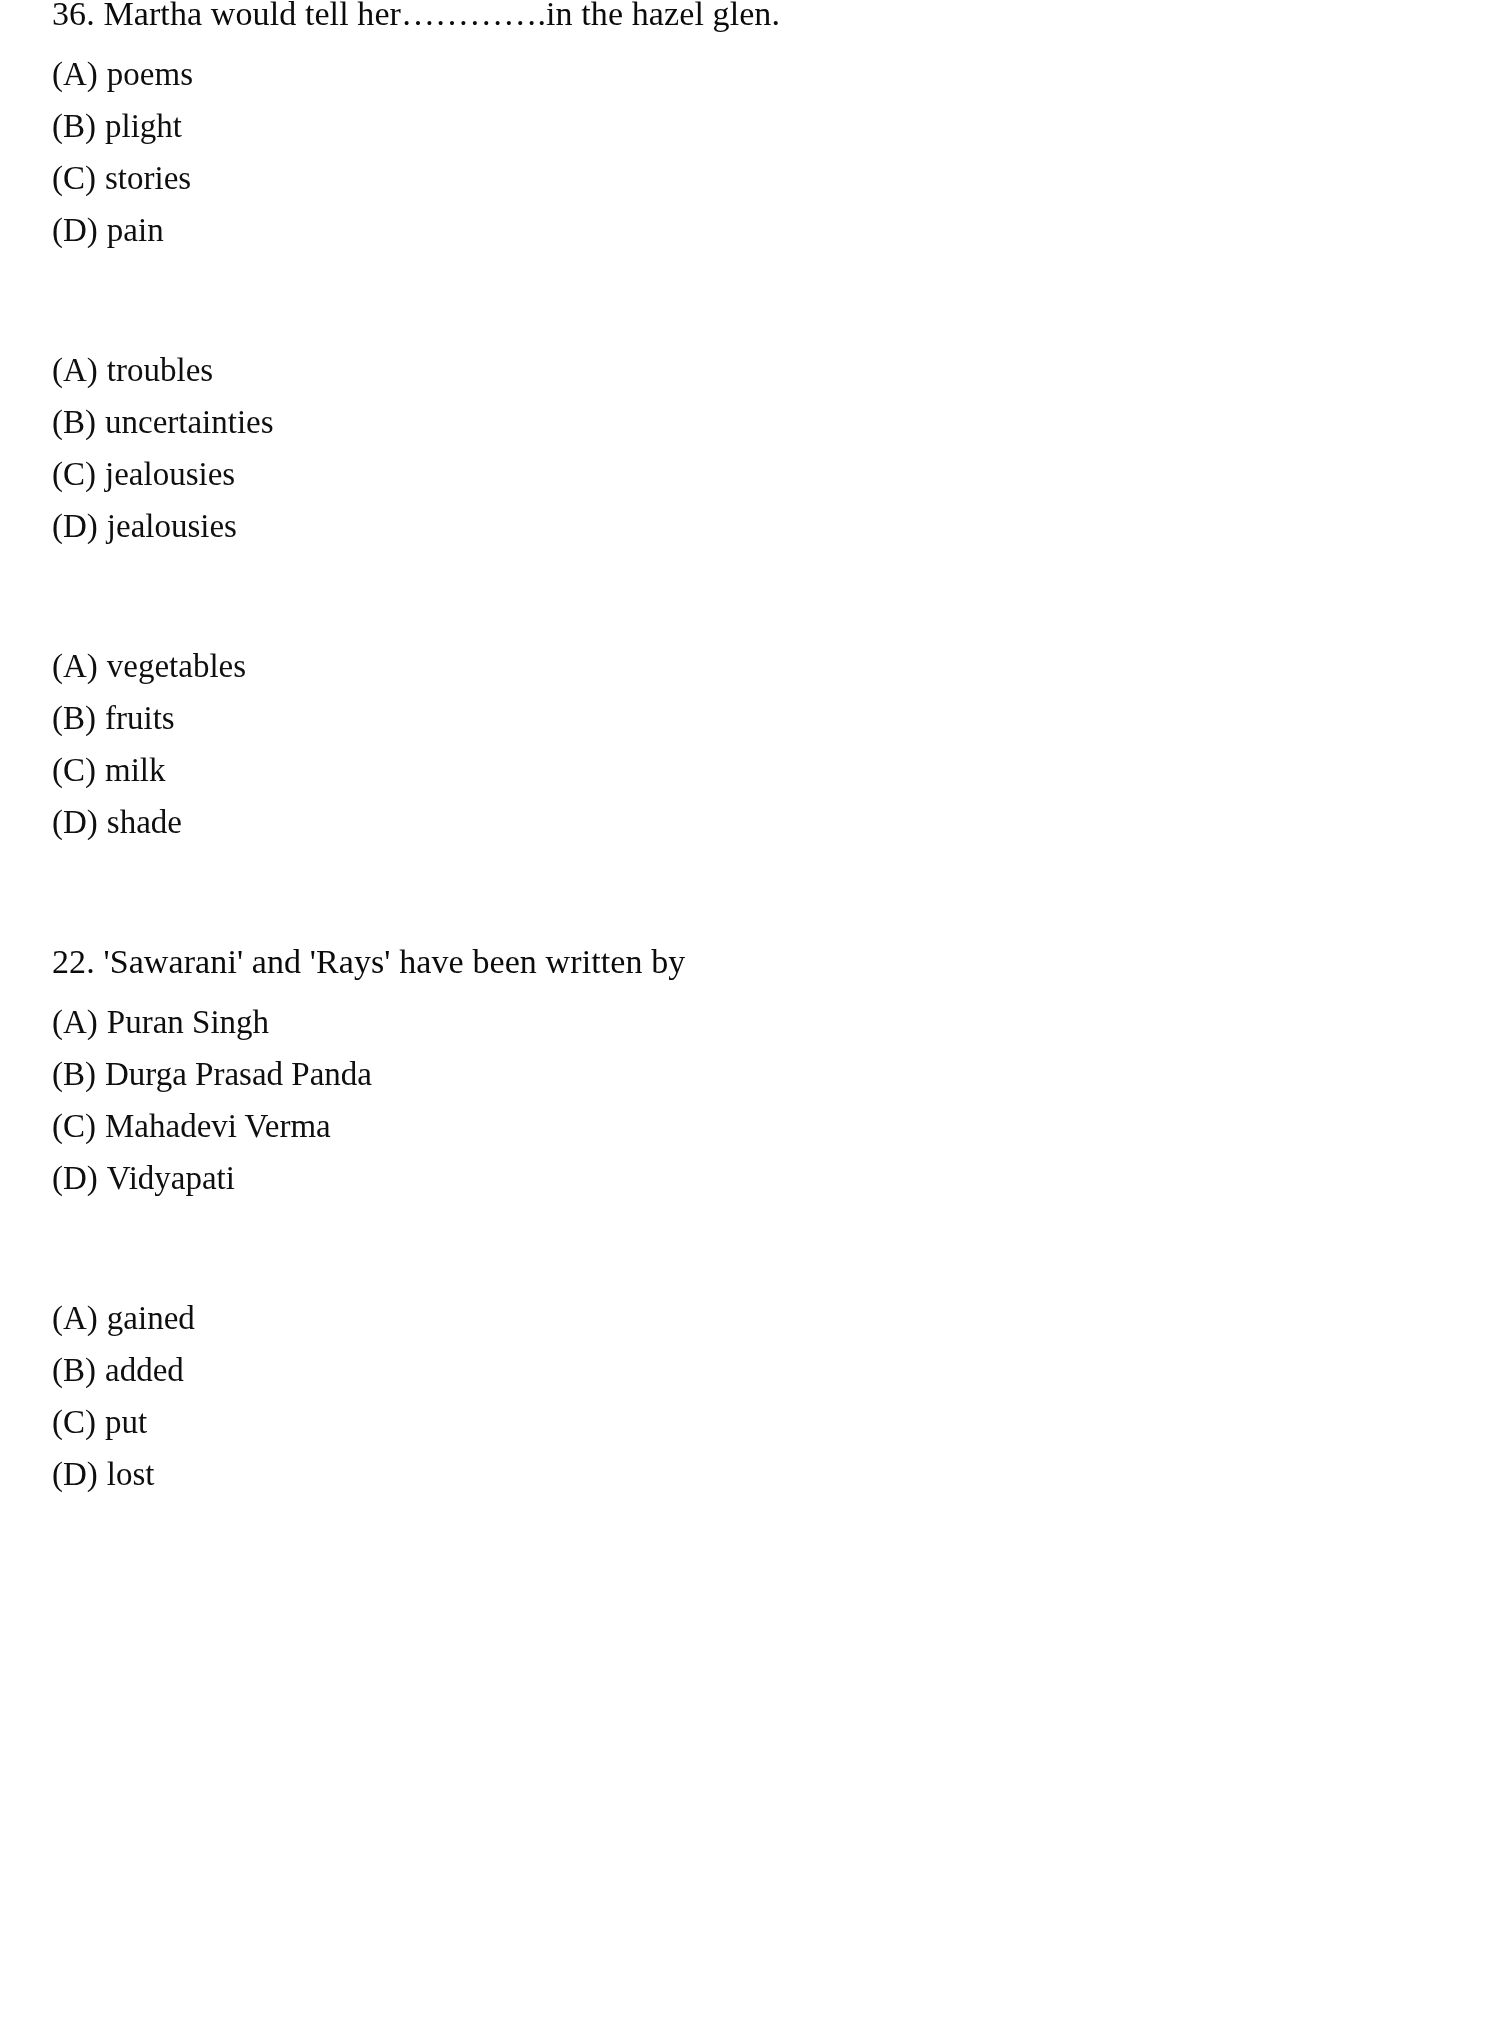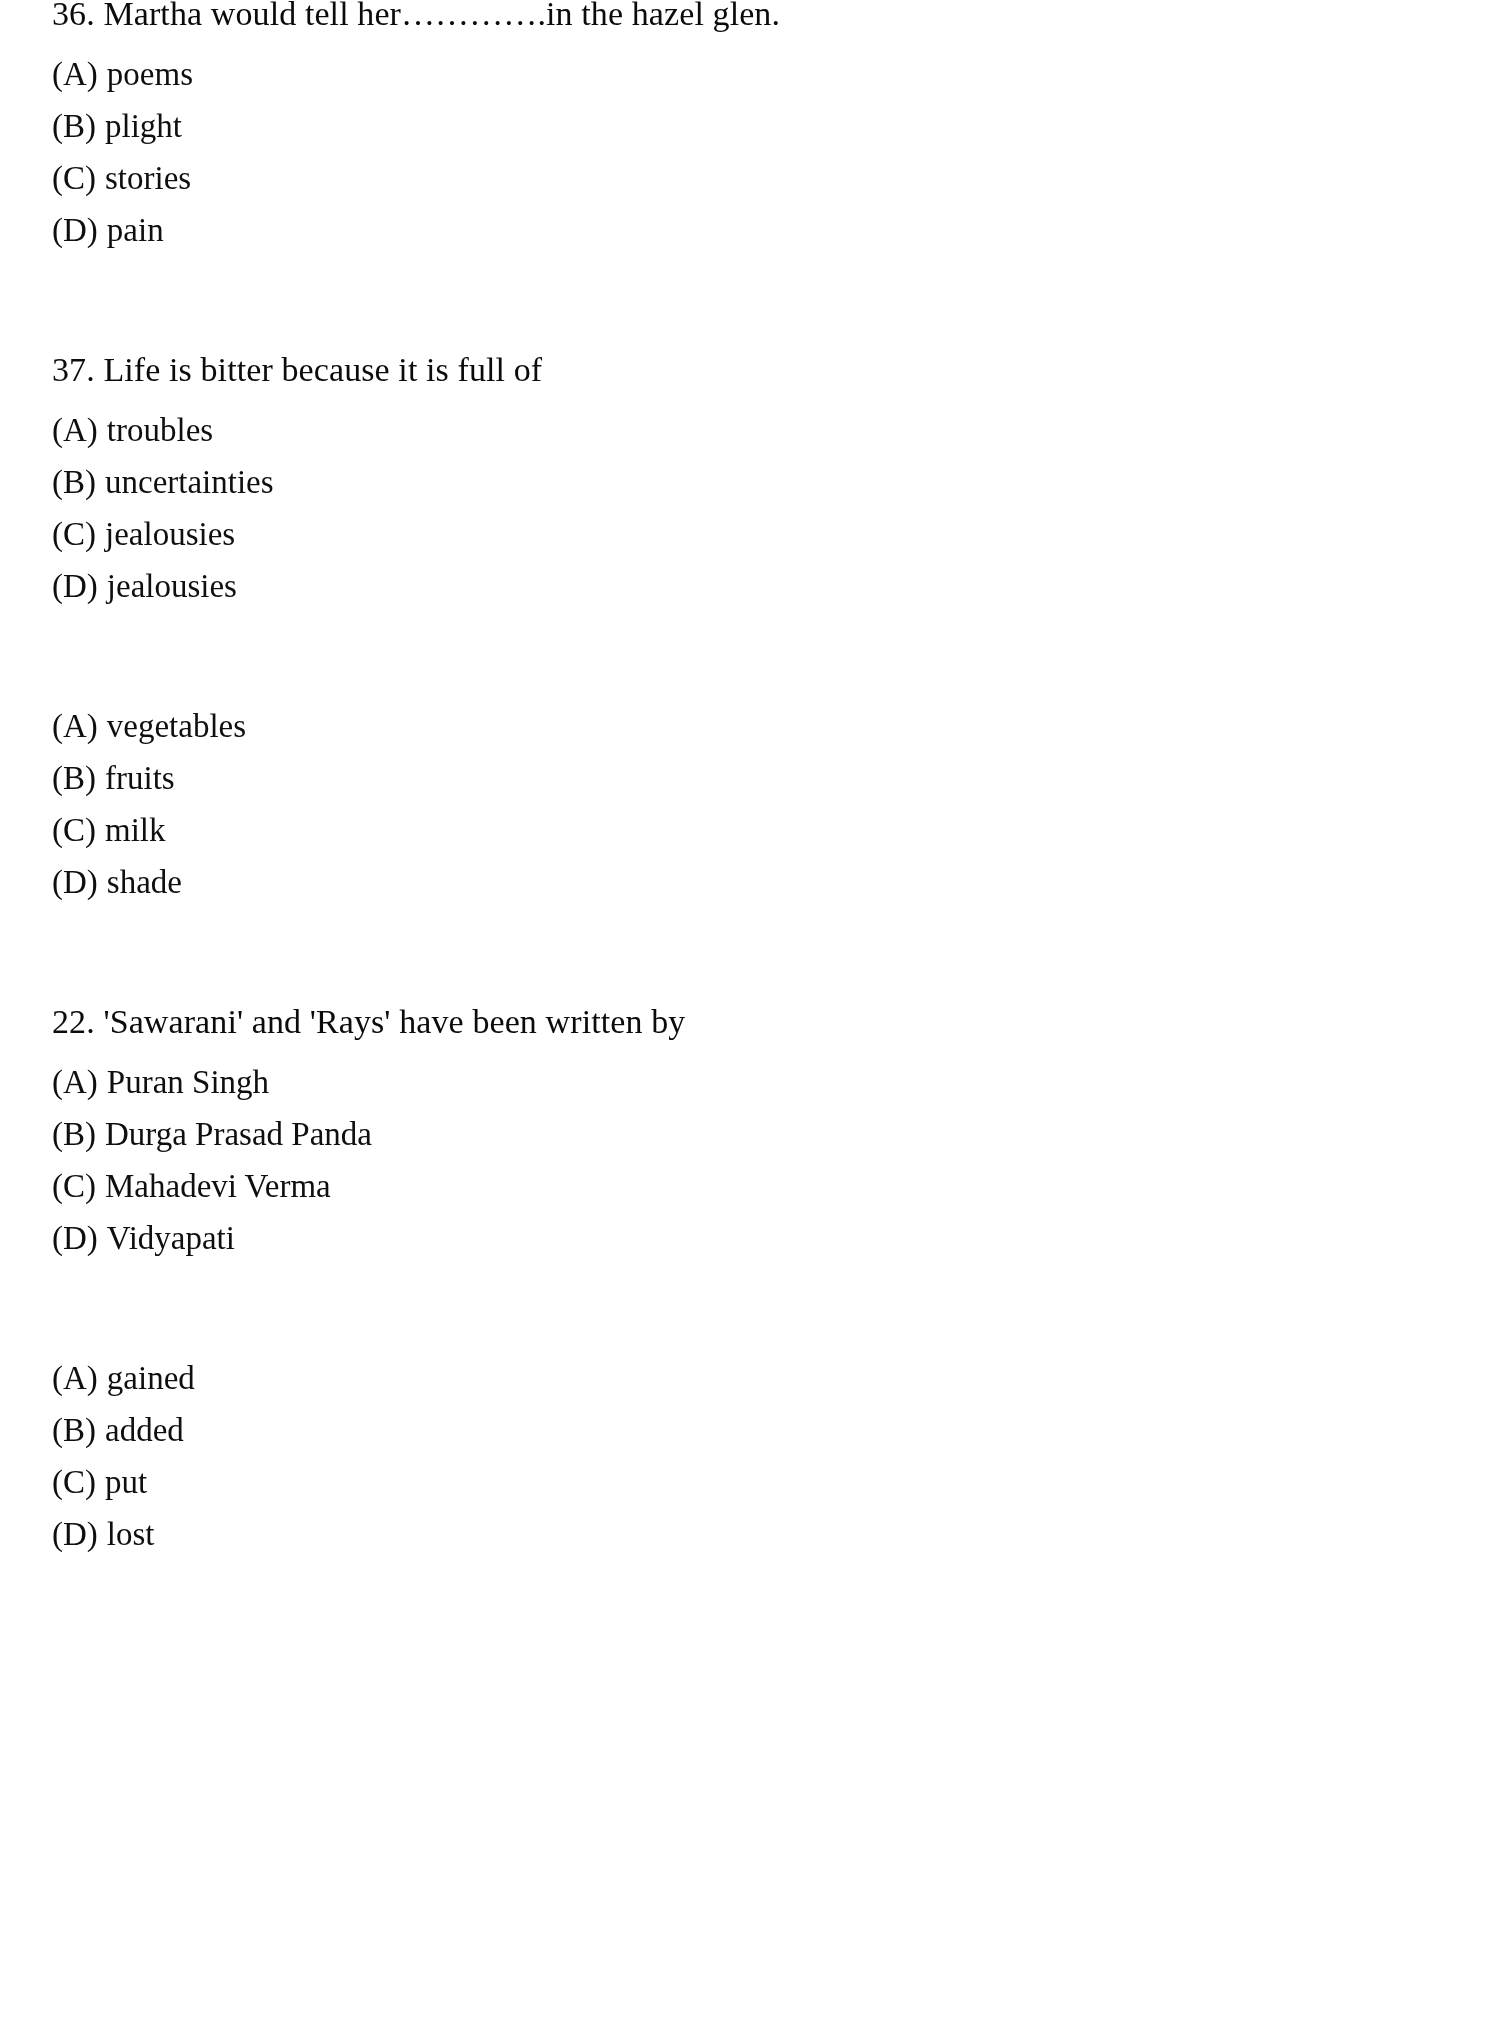--- a/index.html
+++ b/index.html
@@ -104,21 +104,20 @@
         <li class="option-row">
           <span class="option-label">(D)</span>
           <span class="option-text">pain</span>
         </li>
       </ul>
     </div>
 
     <div class="gap-md"></div>
 
     <div class="question-block">
-      <p class="question-stem">37. Life is bitter because it is full of</p>
       <ul class="options">
         <li class="option-row">
           <span class="option-label">(A)</span>
           <span class="option-text">troubles</span>
         </li>
         <li class="option-row">
           <span class="option-label">(B)</span>
           <span class="option-text">uncertainties</span>
         </li>
         <li class="option-row">

